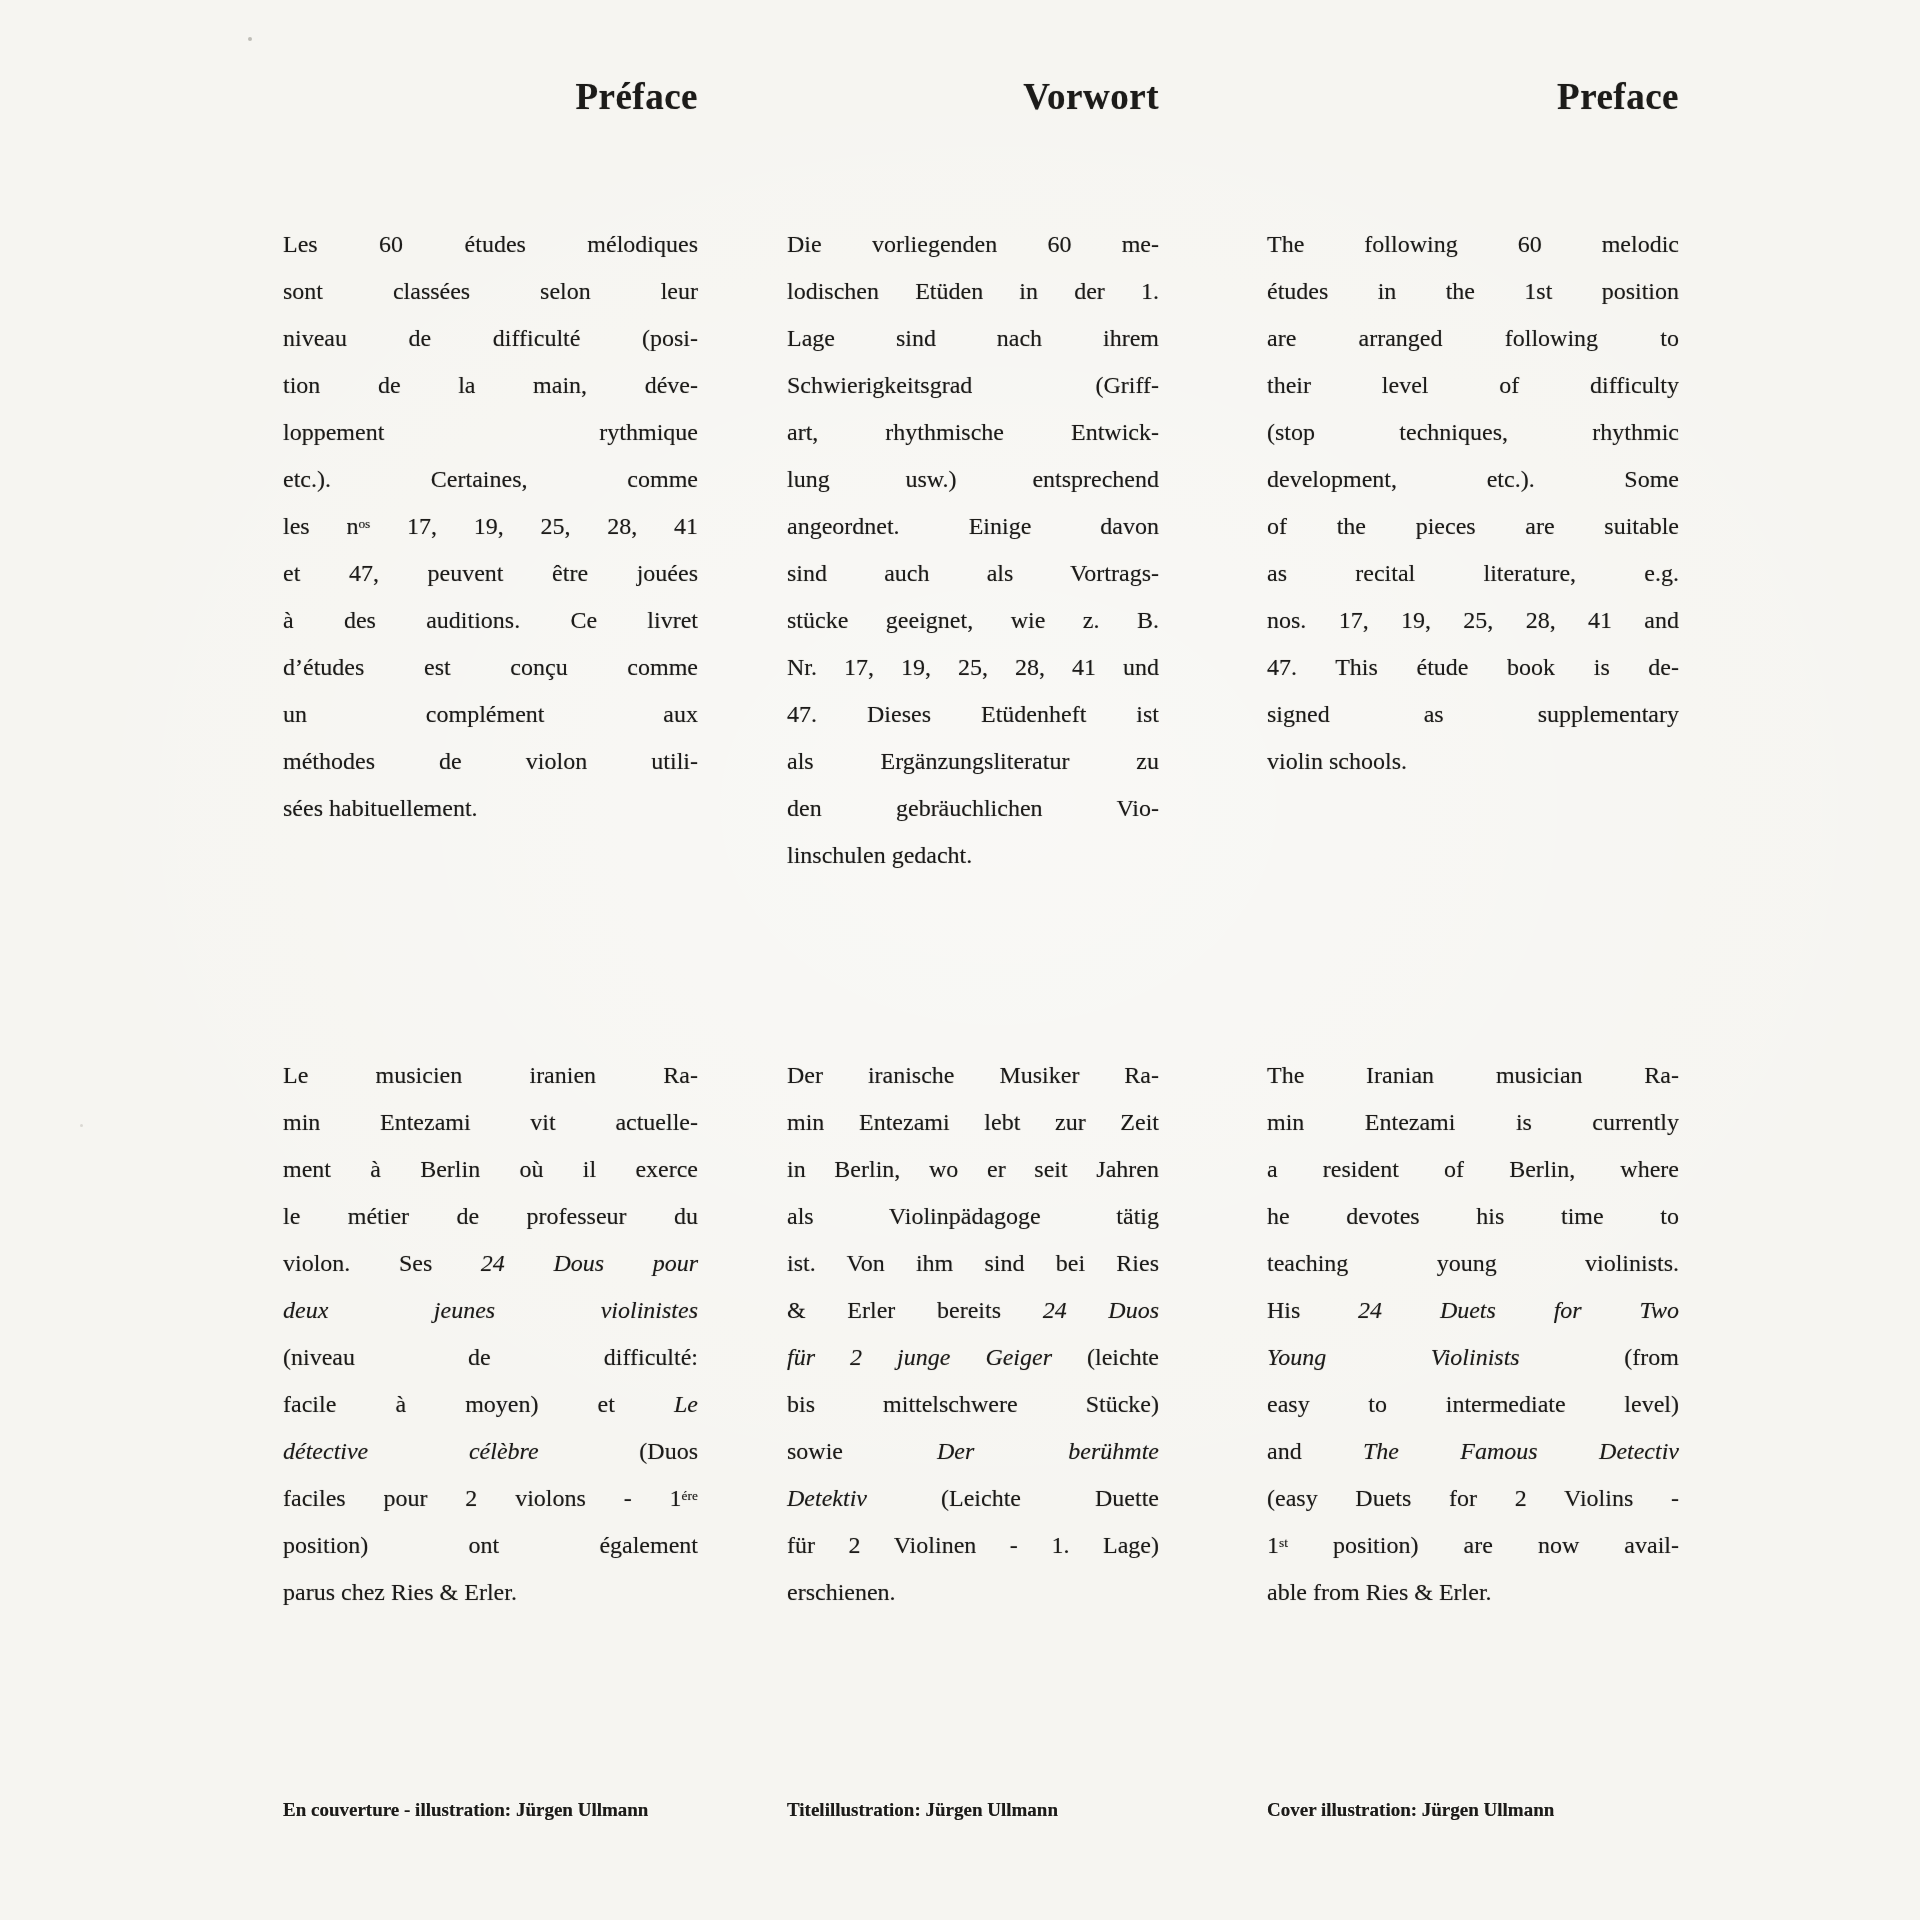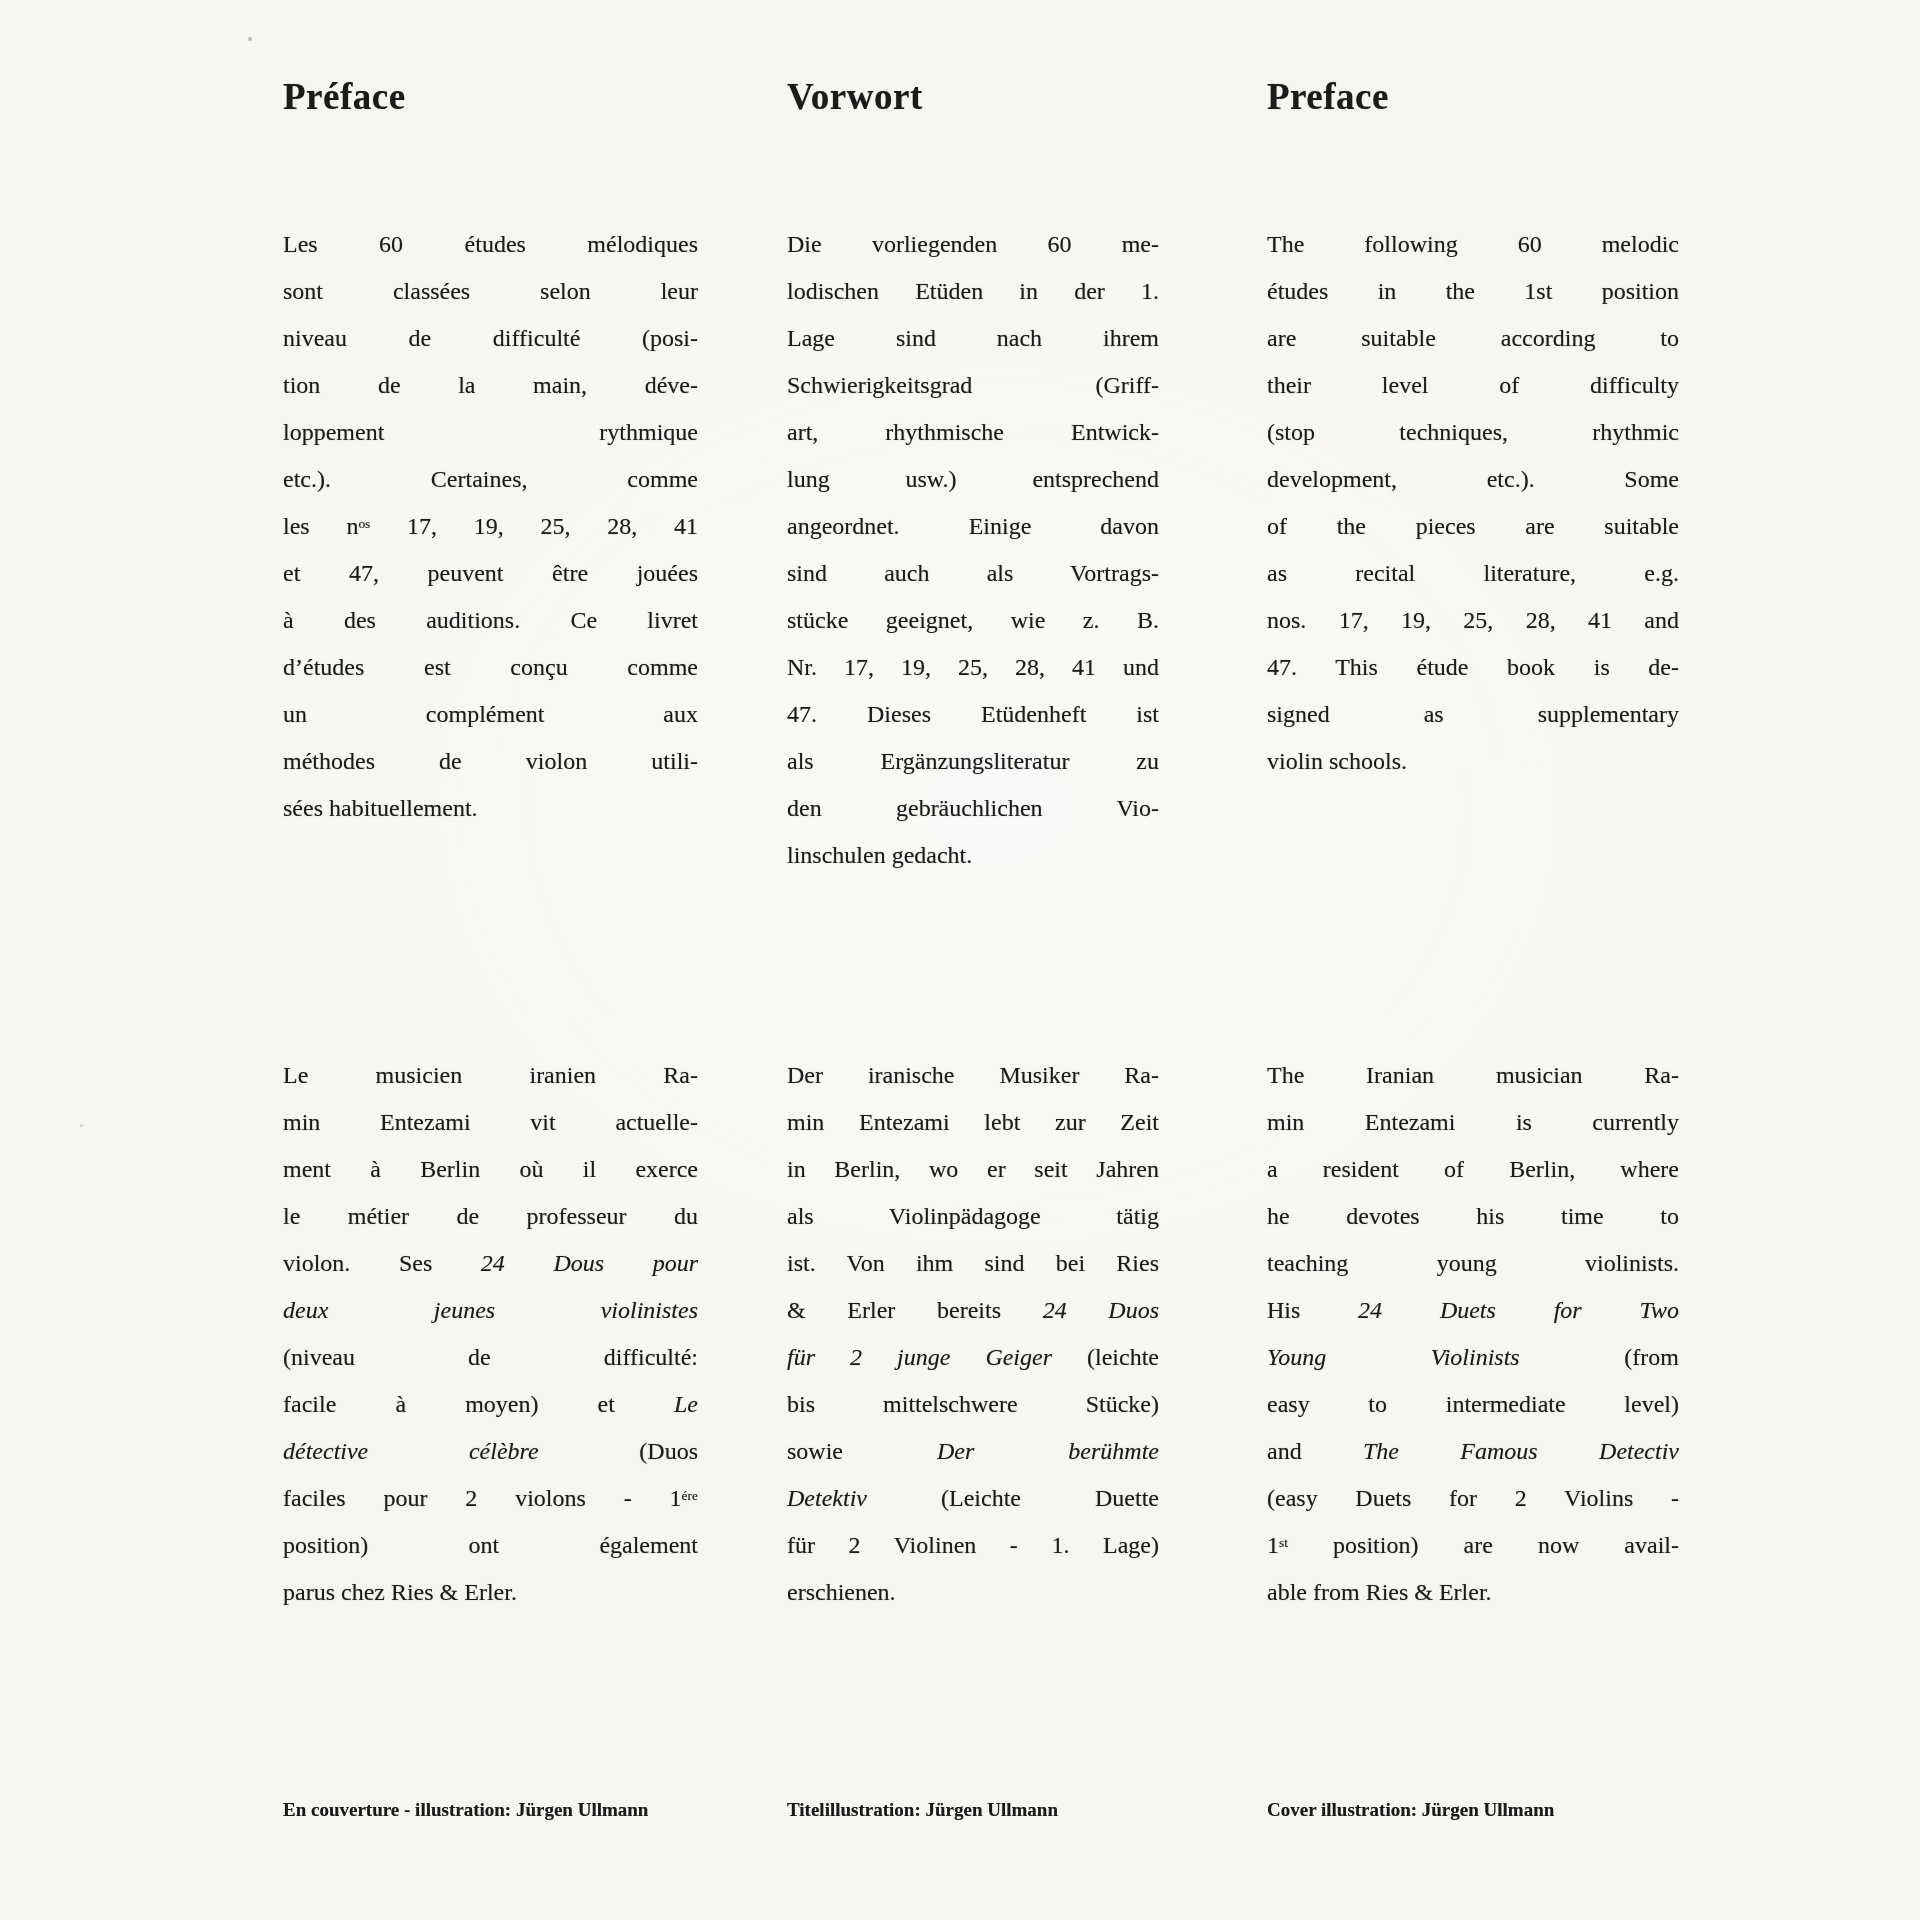--- a/index.html
+++ b/index.html
@@ -23,21 +23,21 @@
     overflow:hidden;
   }
   
   .c1{left:283px;width:415px;}
   .c2{left:787px;width:372px;}
   .c3{left:1243px;width:412px;margin-left:24px;}
 
   .head{
     position:absolute;
     top:74px;
-    text-align:left;
+    text-align:right;
     font-size:37px;
     line-height:46px;
     font-weight:700;
     letter-spacing:0.5px;
     text-shadow:0 0 1px rgba(25,22,18,0.45);
   }
   .para{
     position:absolute;
     font-size:24px;
     line-height:47px;
@@ -144,21 +144,21 @@
       <div class="line"><span>bis mittelschwere Stücke)</span></div>
       <div class="line"><span>sowie </span><span class="it">Der berühmte</span></div>
       <div class="line"><span class="it">Detektiv</span><span> (Leichte Duette</span></div>
       <div class="line"><span>für 2 Violinen - 1. Lage)</span></div>
       <div class="line last"><span>erschienen.</span></div>
     </section>
 
   <section class="para c3 p1">
       <div class="line"><span>The following 60 melodic</span></div>
       <div class="line"><span>études in the 1st position</span></div>
-      <div class="line"><span>are suitable according to</span></div>
+      <div class="line"><span>are arranged following to</span></div>
       <div class="line"><span>their level of difficulty</span></div>
       <div class="line"><span>(stop techniques, rhythmic</span></div>
       <div class="line"><span>development, etc.). Some</span></div>
       <div class="line"><span>of the pieces are suitable</span></div>
       <div class="line"><span>as recital literature, e.g.</span></div>
       <div class="line"><span>nos. 17, 19, 25, 28, 41 and</span></div>
       <div class="line"><span>47. This étude book is de-</span></div>
       <div class="line"><span>signed as supplementary</span></div>
       <div class="line last"><span>violin schools.</span></div>
     </section>

